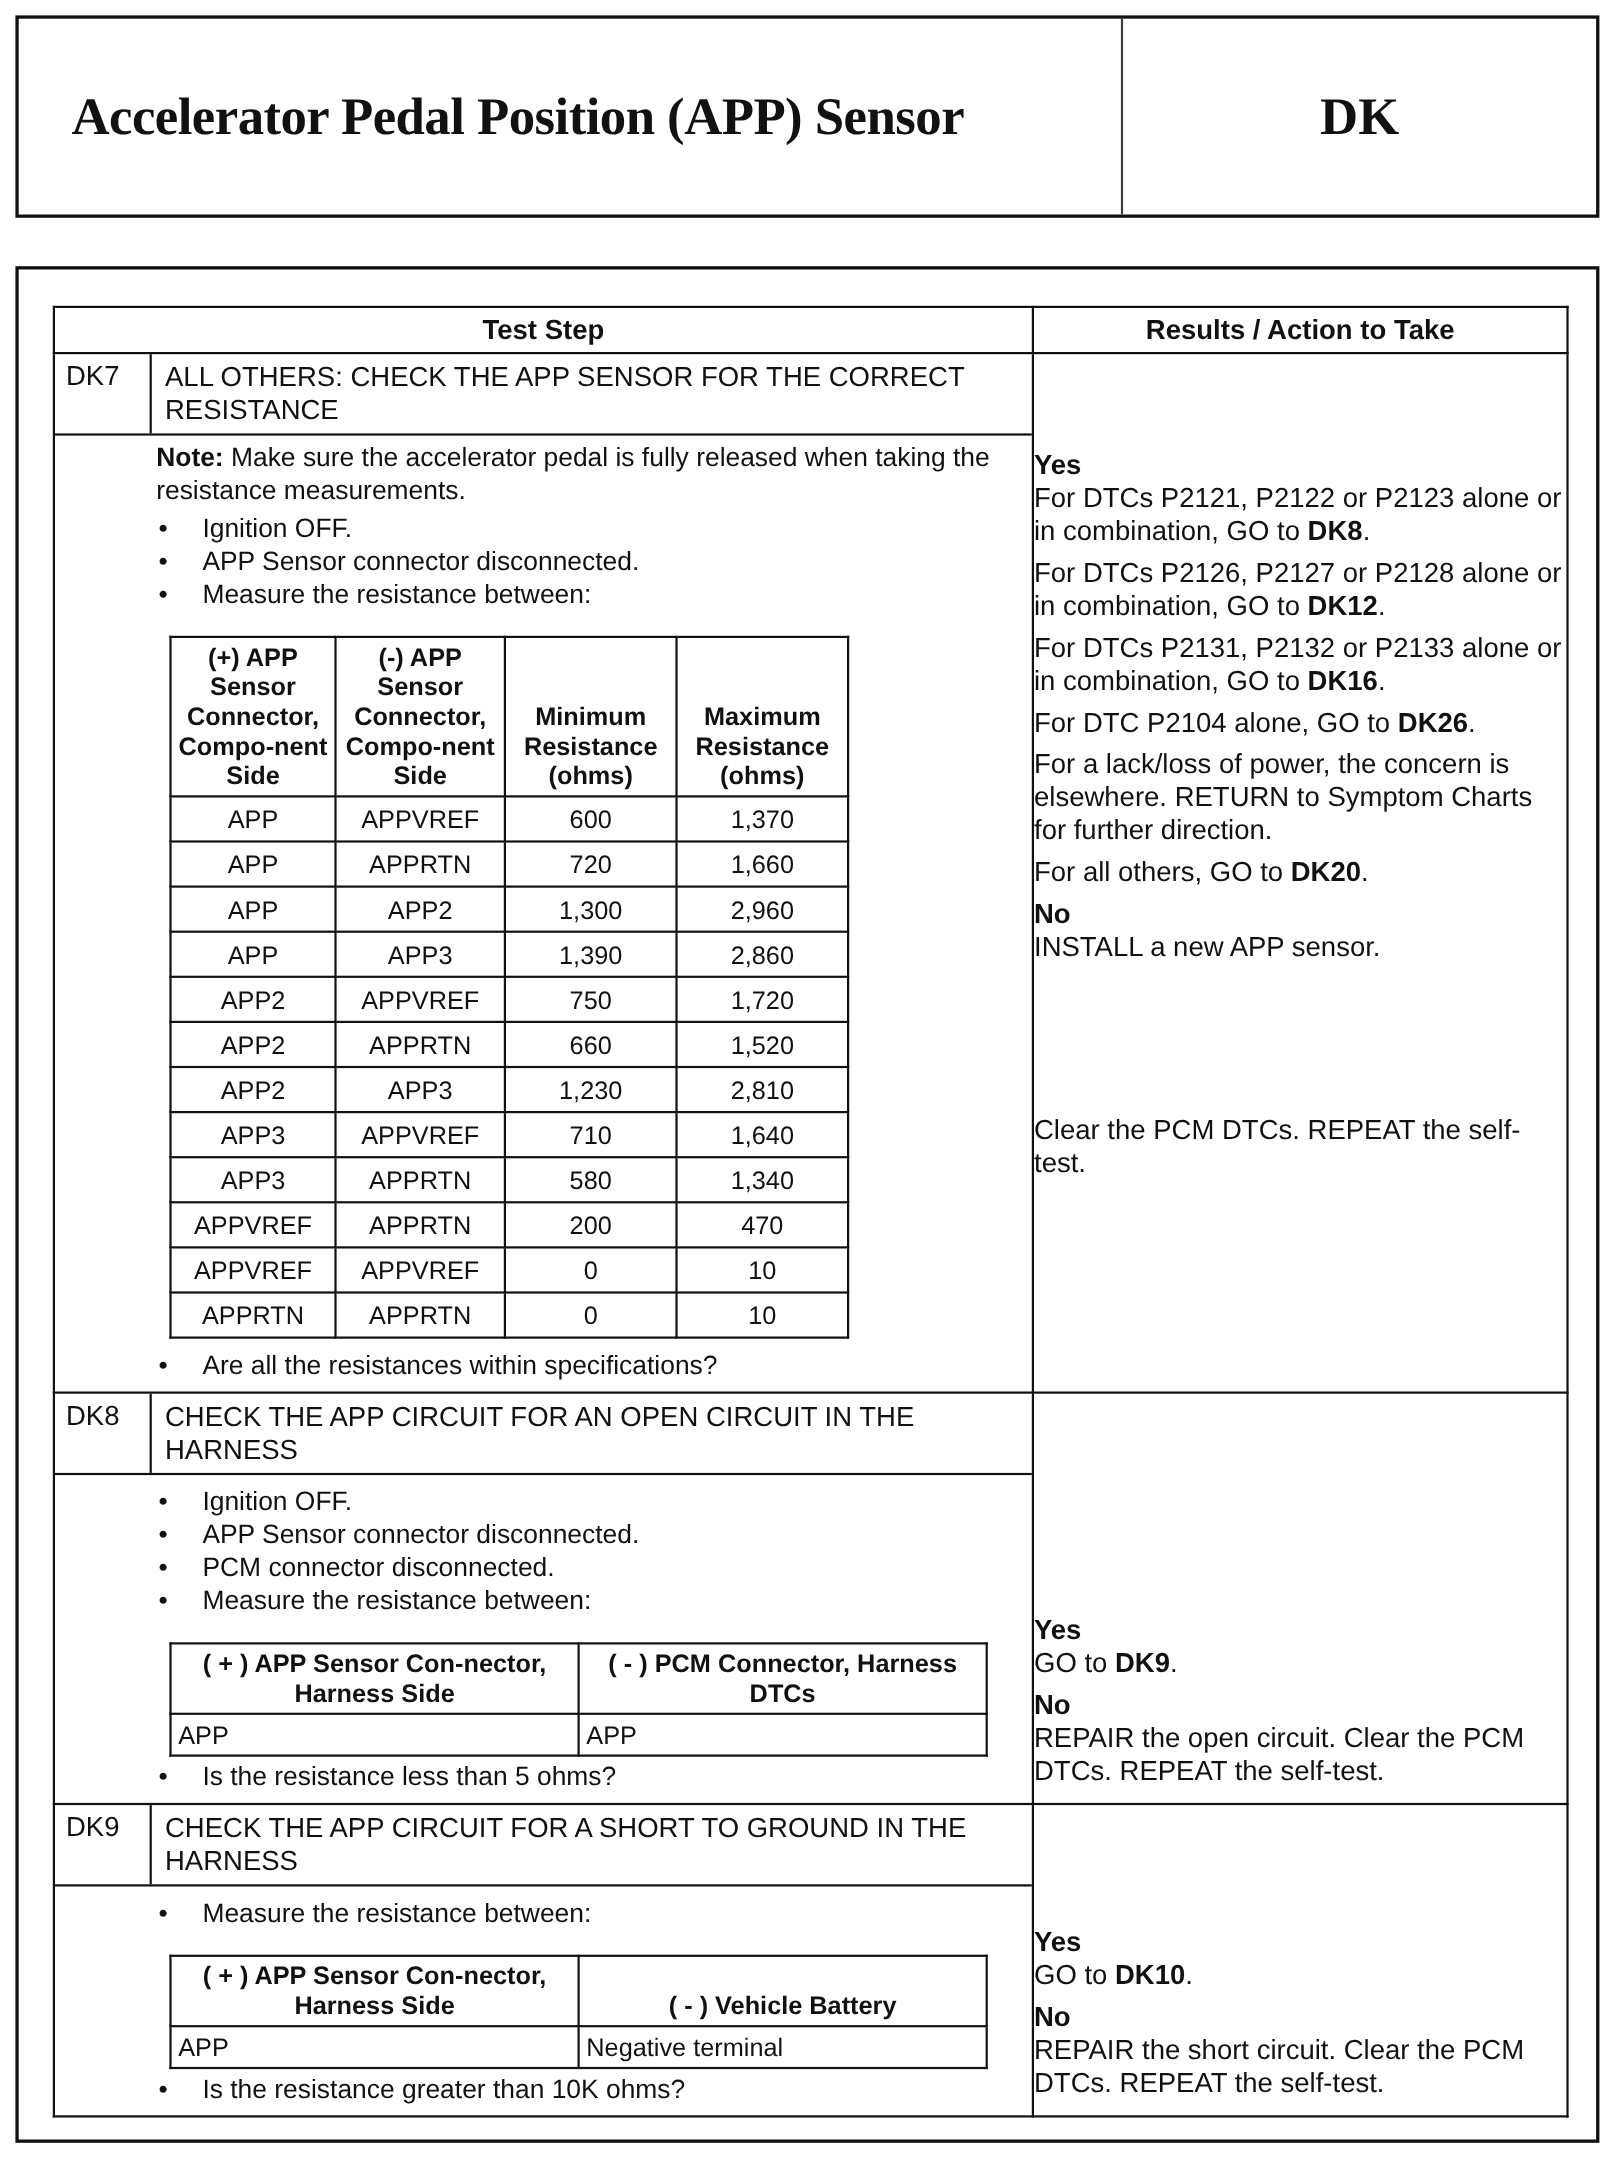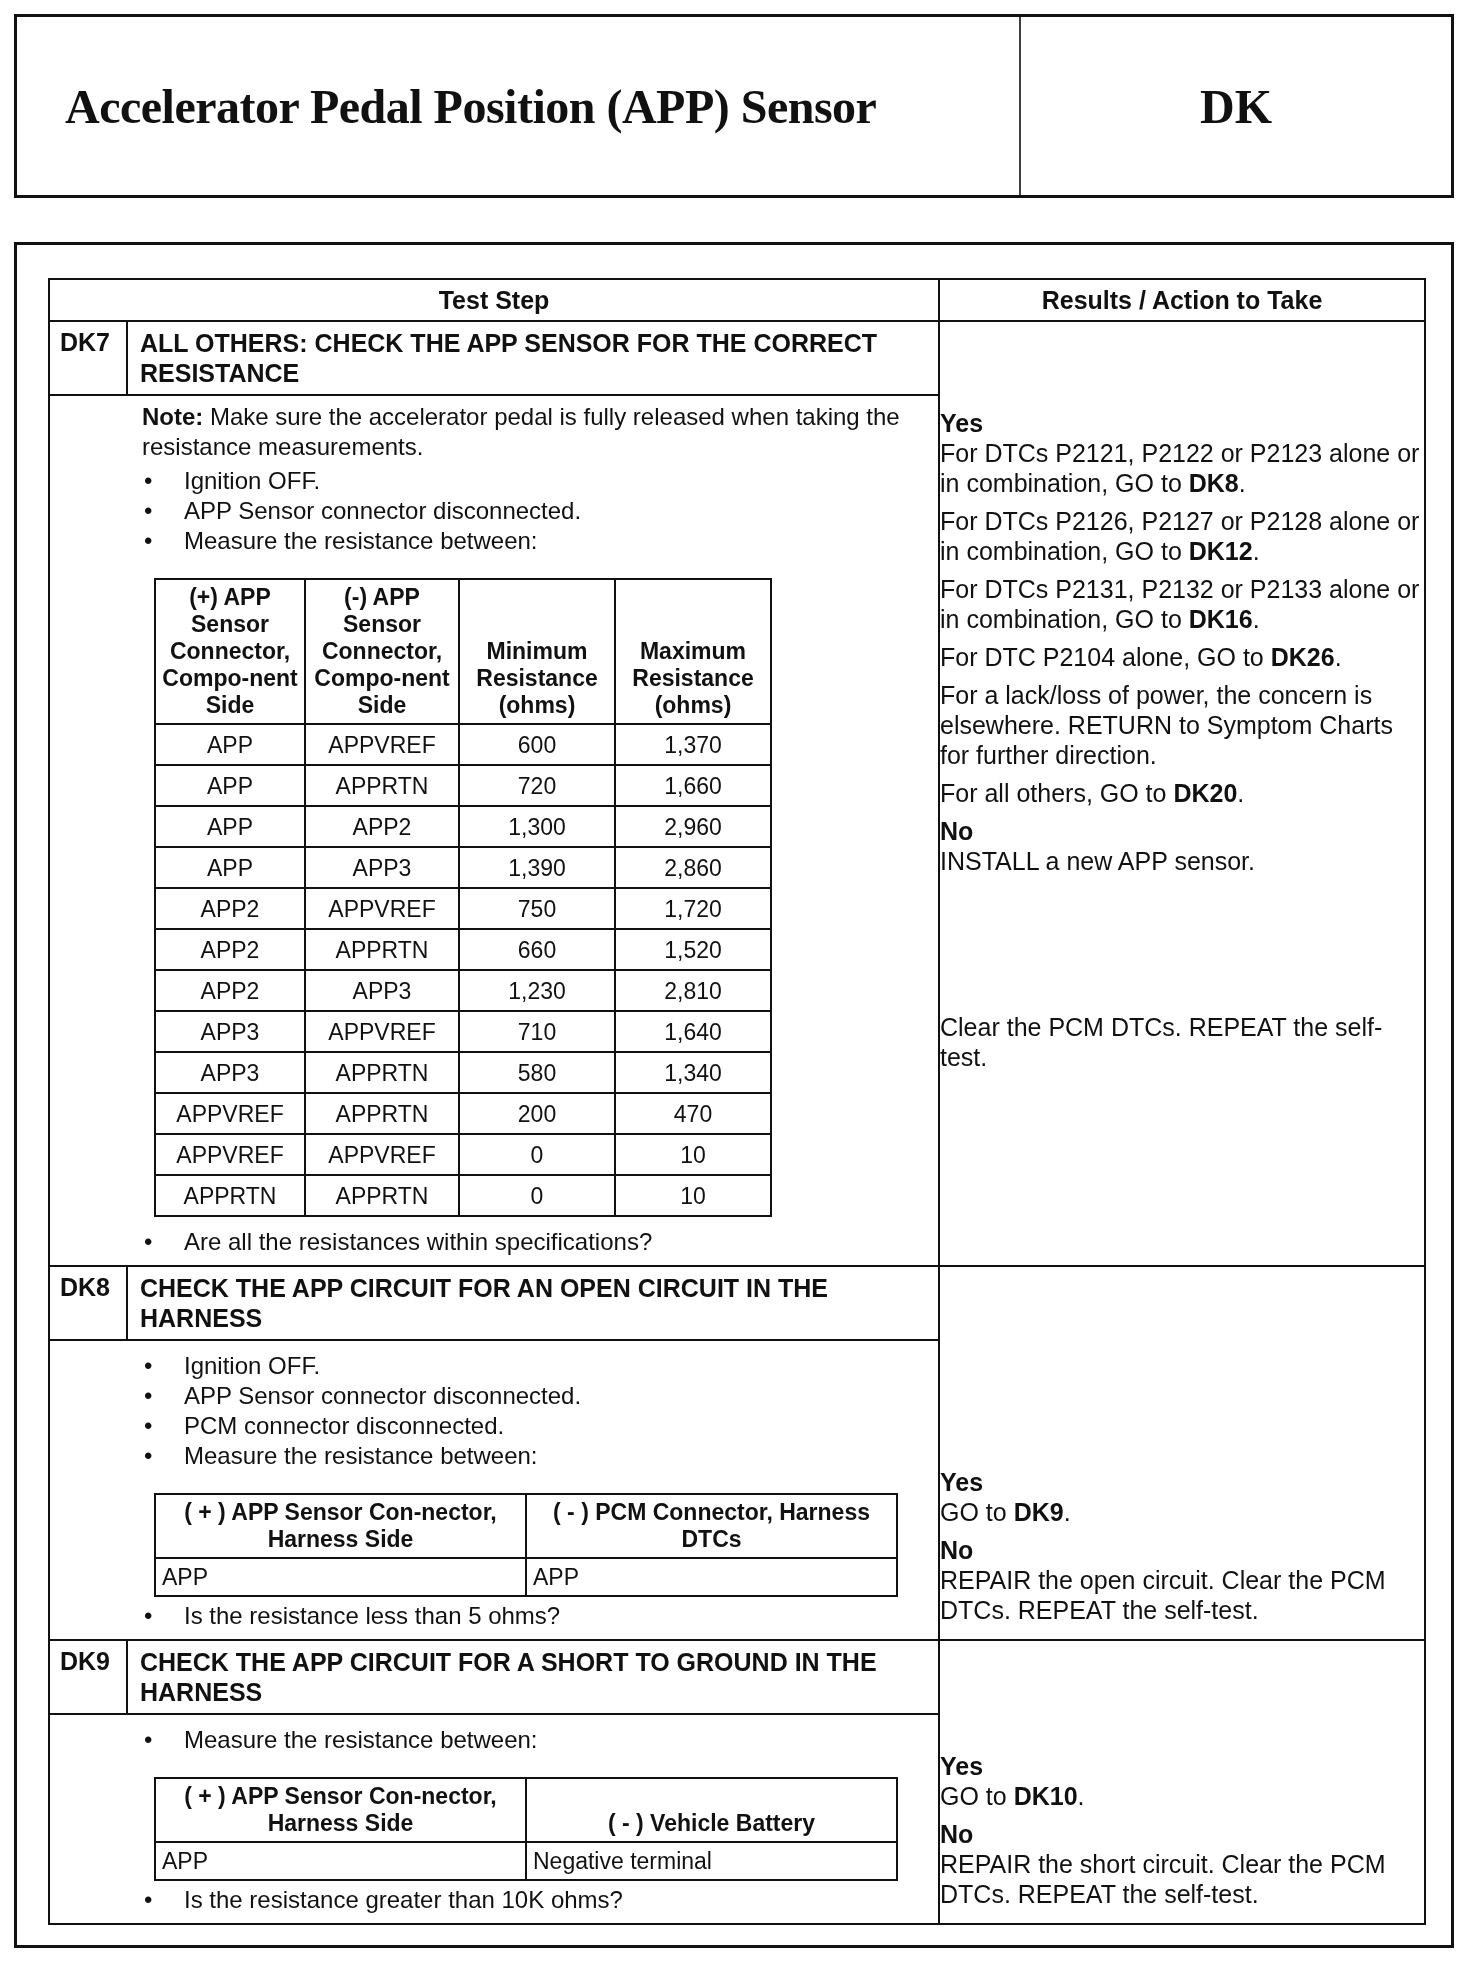--- a/index.html
+++ b/index.html
@@ -10,22 +10,22 @@
   .header-code { flex: 1; display: flex; align-items: center; justify-content: center; font-family: "Liberation Serif", serif; font-weight: bold; font-size: 48px; }
 
   .frame { position: absolute; left: 14px; top: 242px; width: 1440px; height: 1706px; border: 3px solid #111; box-sizing: border-box; }
   .main { position: absolute; left: 48px; top: 278px; width: 1376px; border-collapse: collapse; table-layout: fixed; }
   .main td, .main th { border: 2px solid #111; vertical-align: top; padding: 0; }
   .main th { font-size: 25px; font-weight: bold; text-align: center; height: 40px; vertical-align: middle; }
   .col-step { width: 890px; }
   .col-res { width: 486px; }
 
   .step-head { display: flex; border-bottom: 2px solid #111; }
-  .step-id { width: 78px; border-right: 2px solid #111; font-weight: bold; font-size: 25px; padding: 6px 0 0 10px; box-sizing: border-box; }
-  .step-title { flex: 1; font-weight: bold; font-size: 25px; padding: 6px 16px 6px 12px; line-height: 30px; }
+  .step-id { width: 88px; border-right: 2px solid #111; font-weight: normal; font-size: 25px; padding: 6px 0 0 10px; box-sizing: border-box; }
+  .step-title { flex: 1; font-weight: normal; font-size: 25px; padding: 6px 16px 6px 12px; line-height: 30px; }
   .step-body { padding: 6px 20px 8px 92px; font-size: 24px; line-height: 30px; }
   .note b { font-weight: bold; }
   ul.bullets { list-style: none; margin: 4px 0 0 0; padding: 0; }
   ul.bullets li { position: relative; padding-left: 42px; line-height: 30px; }
   ul.bullets li::before { content: "\2022"; position: absolute; left: 2px; top: 0; font-size: 24px; }
   .question { font-weight: normal; }
 
   table.spec { border-collapse: collapse; margin: 22px 0 10px 12px; padding-left: 18px; }
   table.spec td, table.spec th { border: 2px solid #111; font-size: 23px; text-align: center; padding: 4px 6px; vertical-align: middle; }
   table.spec th { font-weight: bold; line-height: 27px; vertical-align: bottom; }

